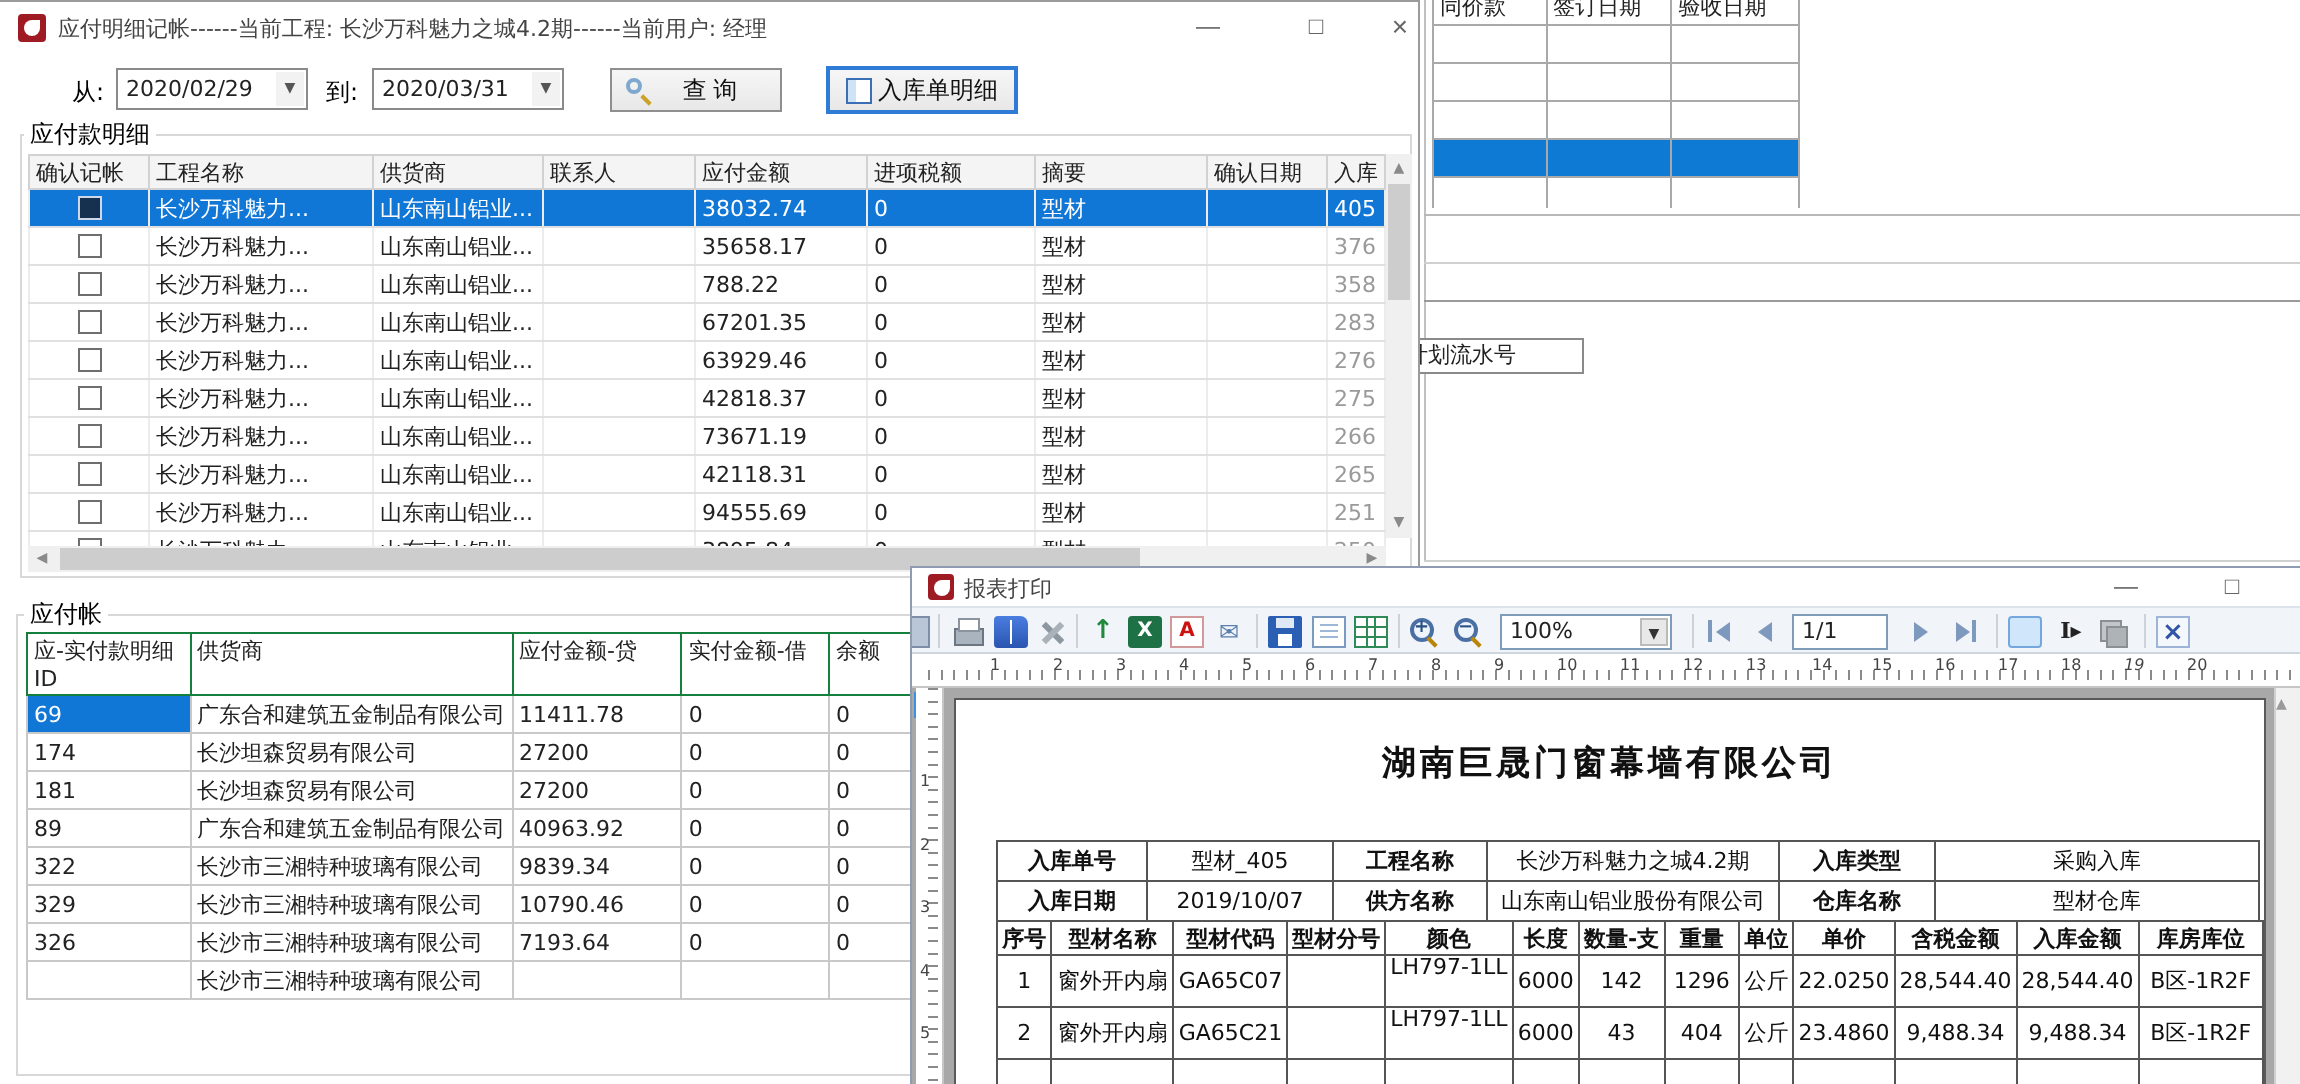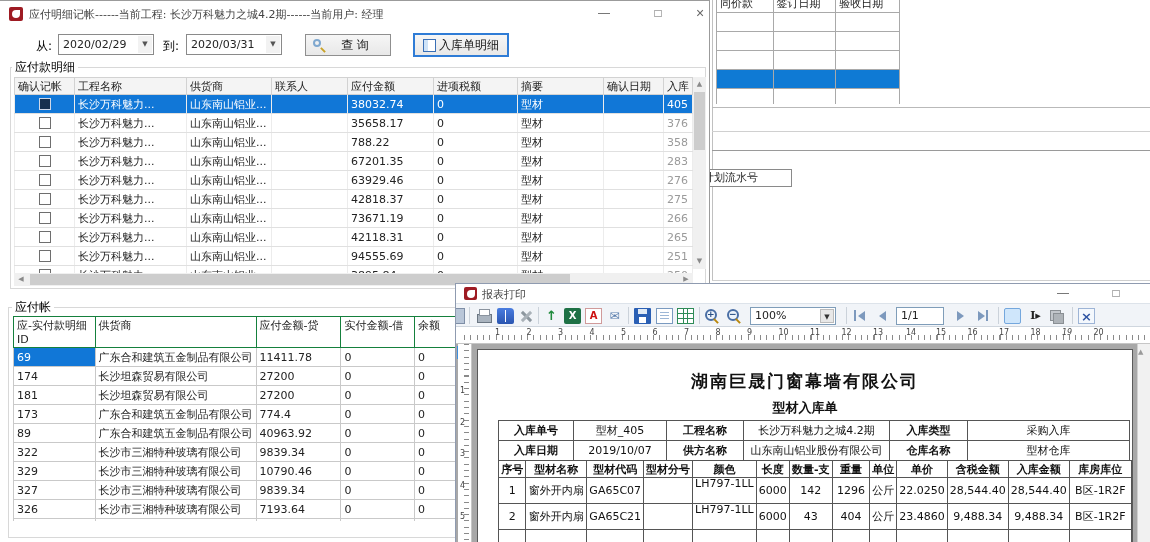--- a/index.html
+++ b/index.html
@@ -409,51 +409,37 @@
             <td>0</td>
           </tr>
           <tr>
             <td>181</td>
             <td>长沙坦森贸易有限公司</td>
             <td>27200</td>
             <td>0</td>
             <td>0</td>
           </tr>
           <tr>
-            <td>173</td>
-            <td>广东合和建筑五金制品有限公司</td>
-            <td>774.4</td>
-            <td>0</td>
-            <td>0</td>
-          </tr>
-          <tr>
             <td>89</td>
             <td>广东合和建筑五金制品有限公司</td>
             <td>40963.92</td>
             <td>0</td>
             <td>0</td>
           </tr>
           <tr>
             <td>322</td>
             <td>长沙市三湘特种玻璃有限公司</td>
             <td>9839.34</td>
             <td>0</td>
             <td>0</td>
           </tr>
           <tr>
             <td>329</td>
             <td>长沙市三湘特种玻璃有限公司</td>
             <td>10790.46</td>
-            <td>0</td>
-            <td>0</td>
-          </tr>
-          <tr>
-            <td>327</td>
-            <td>长沙市三湘特种玻璃有限公司</td>
-            <td>9839.34</td>
             <td>0</td>
             <td>0</td>
           </tr>
           <tr>
             <td>326</td>
             <td>长沙市三湘特种玻璃有限公司</td>
             <td>7193.64</td>
             <td>0</td>
             <td>0</td>
           </tr>
@@ -550,21 +536,20 @@
       <span style="left: 574.5px;">18</span>
       <span style="left: 606px; font-style: italic;">19</span>
       <span style="left: 637.5px;">20</span>
       <span style="left: 669px; margin-top: 48px;">21</span>
     </div>
 
   <div id="pv-canvas">
     <div class="abs" style="left:1px;top:2px;width:7px;height:13px;background:#3d8fe0"></div>
     <div id="page">
       <div id="rp-company">湖南巨晟门窗幕墙有限公司</div>
-      <div id="rp-doctitle">型材入库单</div>
       <table class="rpt" id="rp-info">
         <colgroup>
           <col style="width:75px">
             <col style="width:93px">
             <col style="width:77px">
           <col style="width:146px">
             <col style="width:78px">
             <col style="width:162px">
         </colgroup>
         <tbody id="rp-info-body">

